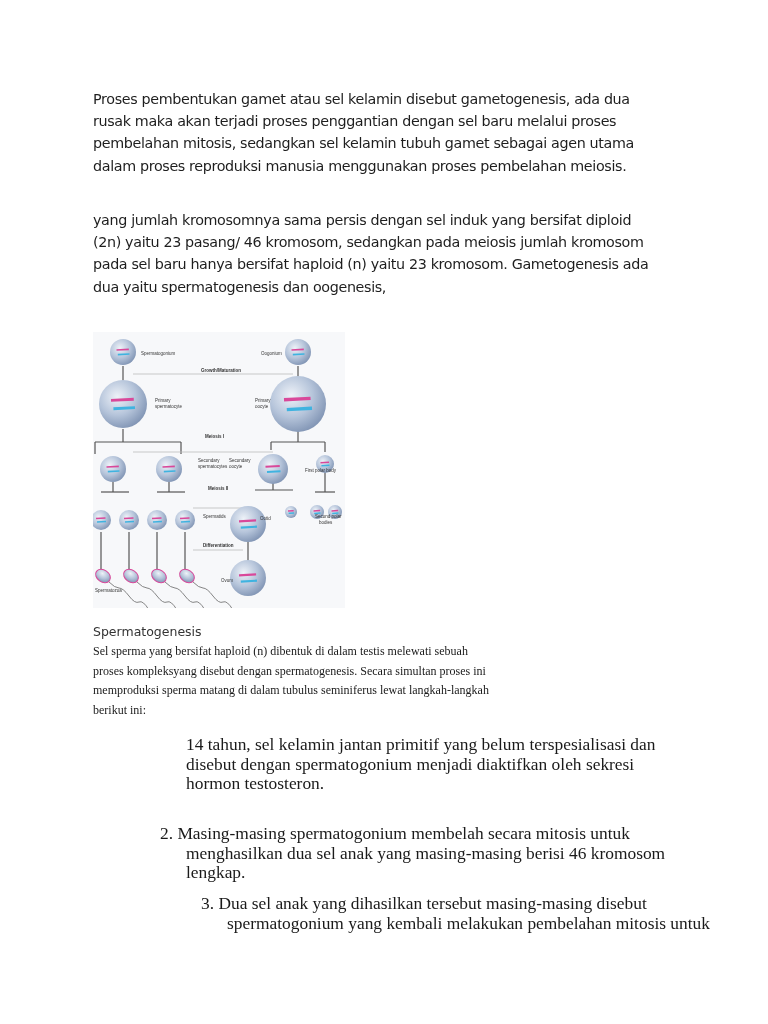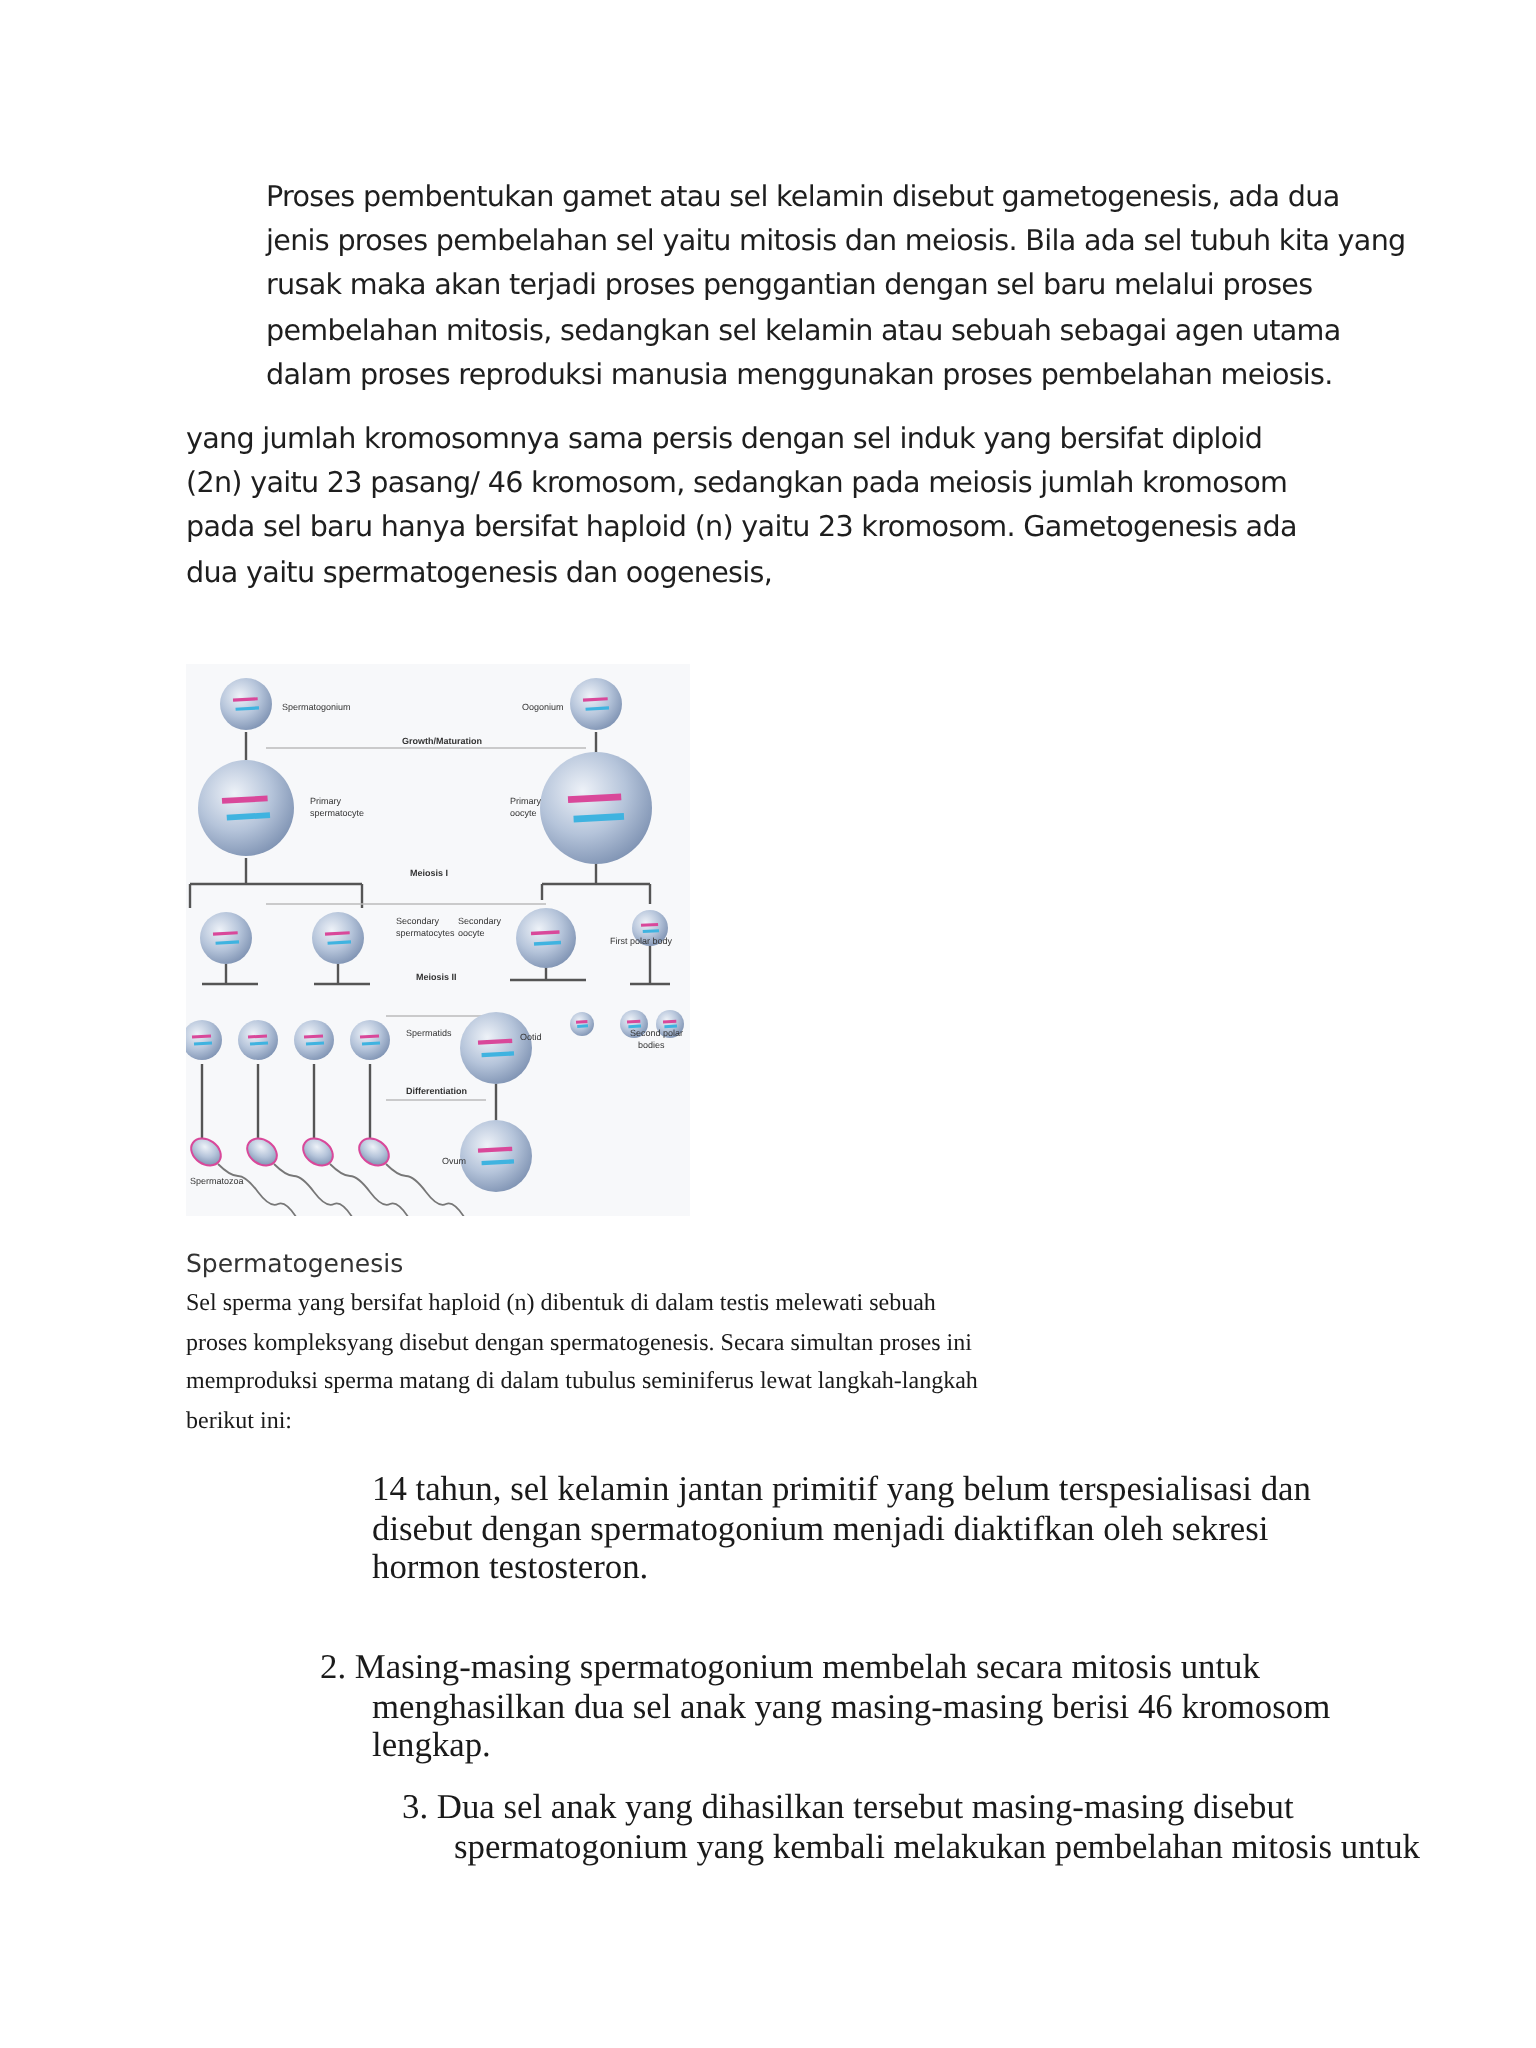--- a/index.html
+++ b/index.html
@@ -1,41 +1,40 @@
 <!DOCTYPE html>
 <html><head>
 <meta charset="utf-8">
 <style>
   html,body{margin:0;padding:0;background:#fff;}
   body{width:768px;height:1024px;position:relative;overflow:hidden;}
   .p-sans{position:absolute;left:93px;width:600px;font-family:"DejaVu Sans",sans-serif;font-size:14.3px;line-height:22.2px;color:#1e1e1e;letter-spacing:-0.35px;}
   .p-sans div{white-space:nowrap;}
-  #para1{top:88px;margin-left:40px;}
+  #para1{top:88px;}
   #para2{top:209px;}
   #figure{position:absolute;left:93px;top:332px;width:252px;height:276px;background:#f7f8fa;}
   #caption{position:absolute;left:93px;top:624px;font-family:"DejaVu Sans",sans-serif;font-size:12.5px;color:#333;}
   .p-serif{position:absolute;font-family:"Liberation Serif",serif;font-size:12px;line-height:19.5px;color:#1a1a1a;}
   .p-serif div{white-space:nowrap;}
   #para3{left:93px;top:642px;}
   .li{position:absolute;left:160px;font-family:"Liberation Serif",serif;font-size:17.4px;line-height:19.5px;color:#1a1a1a;}
   .li div{white-space:nowrap;}
   .li .cont{padding-left:26px;}
   #li1{top:735px;}
   #li2{top:824px;}
   #li3{top:894px;margin-left:41px;}
   svg text{font-family:"Liberation Sans",sans-serif;}
 </style>
 </head>
 <body>
 
 <div id="para1" class="p-sans">
   <div>Proses pembentukan gamet atau sel kelamin disebut gametogenesis, ada dua</div>
-  <div>jenis proses pembelahan sel yaitu mitosis dan meiosis. Bila ada sel tubuh kita yang</div>
   <div>rusak maka akan terjadi proses penggantian dengan sel baru melalui proses</div>
-  <div>pembelahan mitosis, sedangkan sel kelamin atau sebuah sebagai agen utama</div>
+  <div>pembelahan mitosis, sedangkan sel kelamin tubuh gamet sebagai agen utama</div>
   <div>dalam proses reproduksi manusia menggunakan proses pembelahan meiosis.</div>
 </div>
 
 <div id="para2" class="p-sans">
   <div>yang jumlah kromosomnya sama persis dengan sel induk yang bersifat diploid</div>
   <div>(2n) yaitu 23 pasang/ 46 kromosom, sedangkan pada meiosis jumlah kromosom</div>
   <div>pada sel baru hanya bersifat haploid (n) yaitu 23 kromosom. Gametogenesis ada</div>
   <div>dua yaitu spermatogenesis dan oogenesis,</div>
 </div>
 

